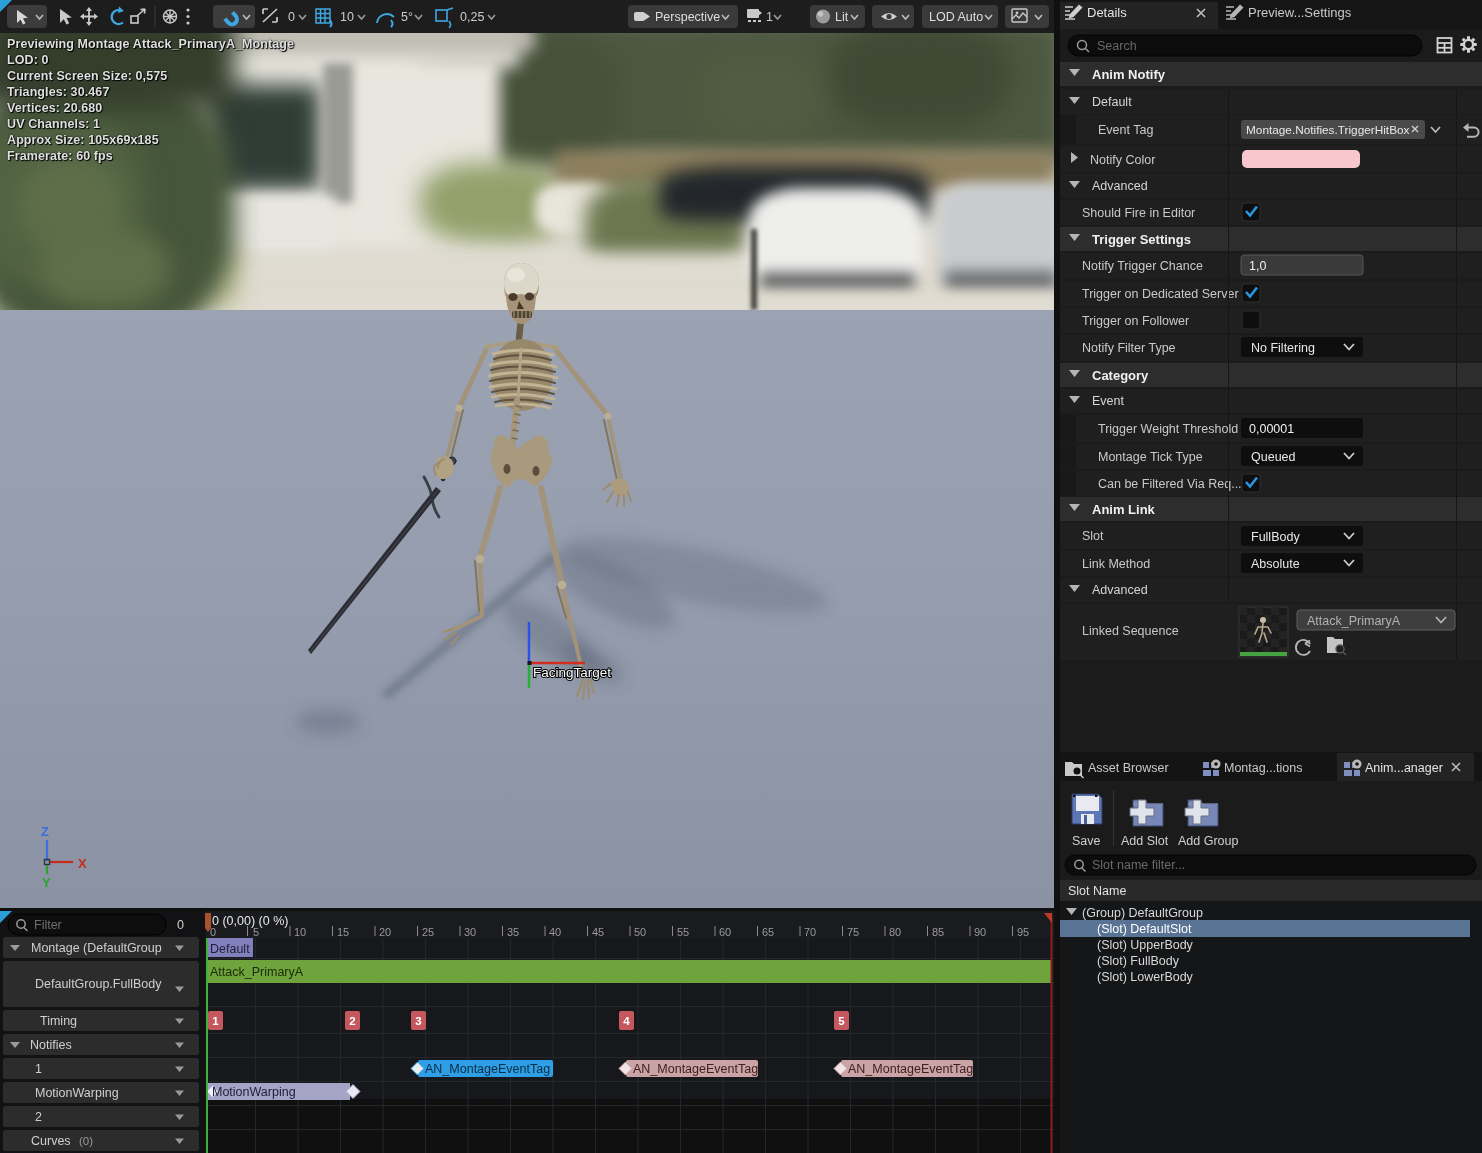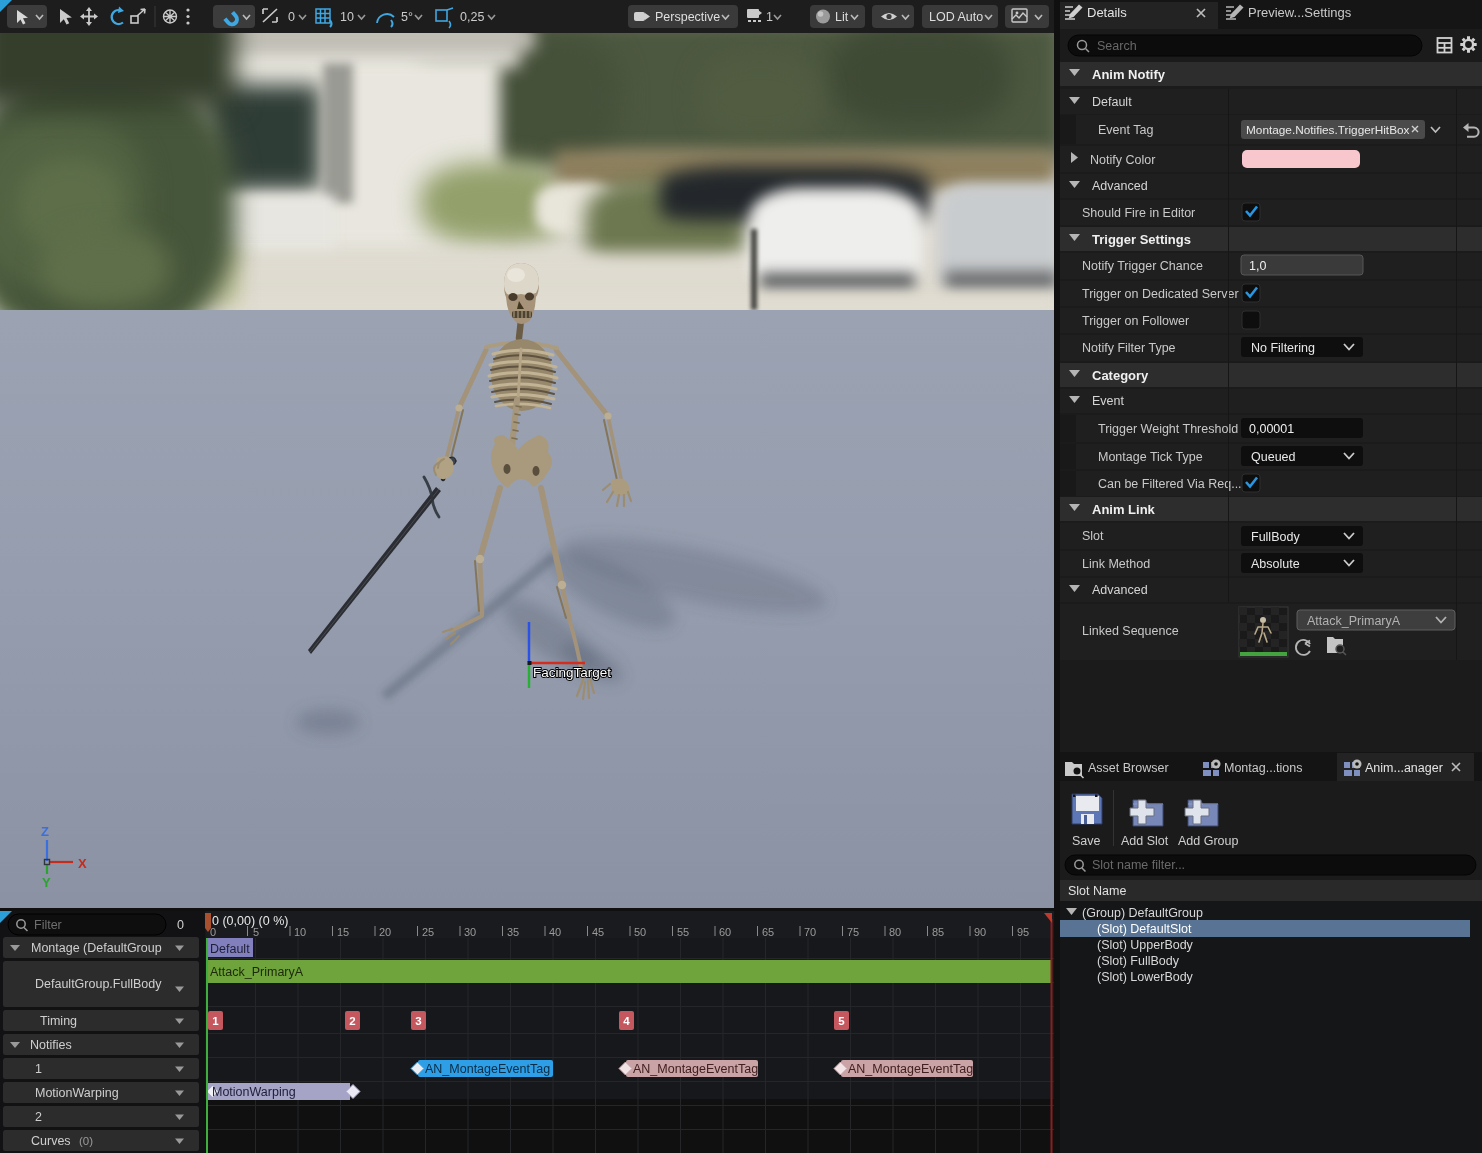--- a/index.html
+++ b/index.html
@@ -268,20 +268,28 @@
 
     <svg class="abs" style="left:0;top:0;" width="1054" height="908">
       <path d="M47,840 L47,861" stroke="#3a6fe0" stroke-width="2.2"></path>
       <path d="M50,862 L73,862" stroke="#c62b1c" stroke-width="2.2"></path>
       <path d="M47,865 L47,874" stroke="#2ba32e" stroke-width="2.2"></path>
       <rect x="44.5" y="859.5" width="5" height="5" fill="none" stroke="#30363d" stroke-width="1.4"></rect>
       <text x="41" y="836" font-size="13" font-weight="bold" fill="#3a6fe0" font-family="Liberation Sans">Z</text>
       <text x="78" y="868" font-size="13" font-weight="bold" fill="#c62b1c" font-family="Liberation Sans">X</text>
       <text x="42" y="887" font-size="13" font-weight="bold" fill="#2ba32e" font-family="Liberation Sans">Y</text>
     </svg>
+    <div class="stats">Previewing Montage Attack_PrimaryA_Montage
+LOD: 0
+Current Screen Size: 0,575
+Triangles: 30.467
+Vertices: 20.680
+UV Channels: 1
+Approx Size: 105x69x185
+Framerate: 60 fps</div>
   </div>
   <div id="timeline">
     <svg class="abs" style="left:0;top:0;" width="1054" height="242" font-family="Liberation Sans, sans-serif">
 
       <rect x="0" y="0" width="205" height="242" fill="#121214"></rect>
       <g fill="#2c2c2d">
         <rect x="3" y="26" width="196" height="21" rx="2.5"></rect>
         <rect x="3" y="50" width="196" height="46" rx="2.5"></rect>
         <rect x="3" y="99" width="196" height="21" rx="2.5"></rect>
         <rect x="3" y="123" width="196" height="21" rx="2.5"></rect>

